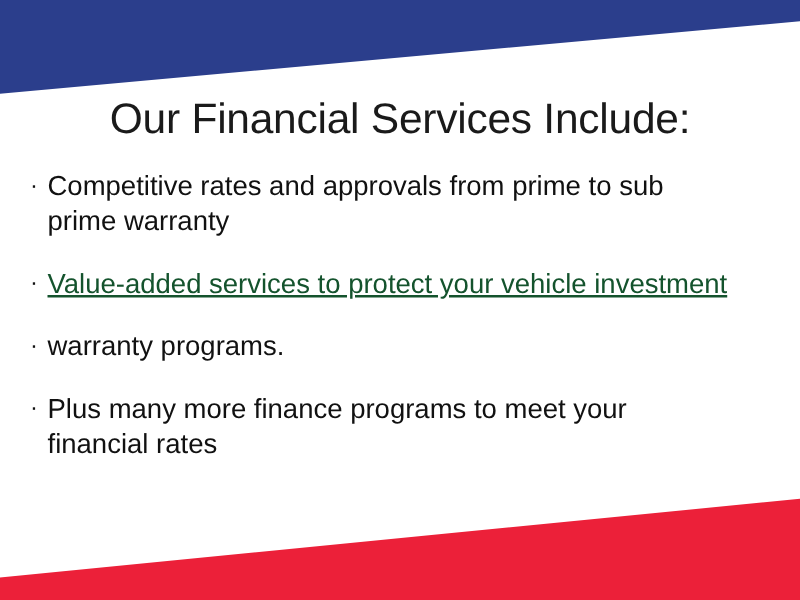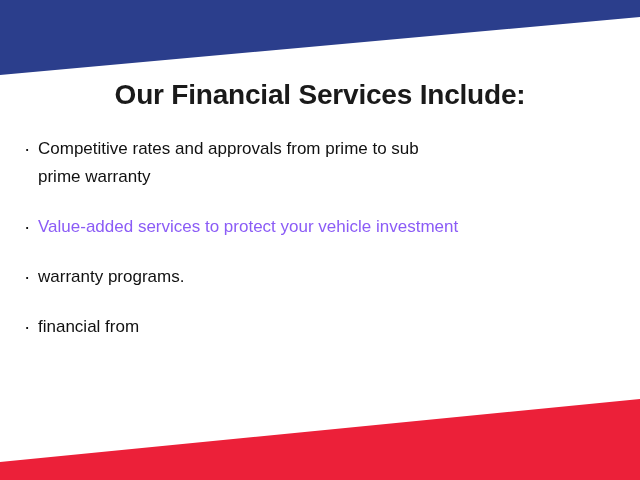--- a/index.html
+++ b/index.html
@@ -43,23 +43,23 @@
     width: 640px;
   }
 
   
   #title {
     position: absolute;
     top: 78px;
     left: 0;
     width: 640px;
     text-align: center;
-    font-size: 28px;
+    font-size: 34px;
     line-height: 34px;
-    font-weight: 700;
+    font-weight: 400;
     letter-spacing: -0.2px;
     color: #1a1a1a;
     white-space: nowrap;
   }
 
   
   #bullets {
     position: absolute;
     top: 135px;
     left: 24px;
@@ -76,21 +76,21 @@
   .bullet-marker {
     flex: 0 0 auto;
     width: 14px;
     font-size: 19px;
     line-height: 28px;
     color: #111111;
     text-align: left;
   }
   .bullet-text {
     flex: 1 1 auto;
-    font-size: 17px;
+    font-size: 22px;
     line-height: 28px;
     color: #111111;
     max-width: 578px;
   }
   .bullet-text .l2 {
     display: block;
   }
 </style>
 </head>
 <body>
@@ -116,34 +116,35 @@
     <div class="bullet">
       <span class="bullet-marker" style="color: rgb(17, 17, 17);">·</span>
       <span class="bullet-text" style="color: rgb(17, 17, 17);">
         <span class="l1">Competitive rates and approvals from prime to sub</span>
         <span class="l2">prime warranty</span>
       </span>
     </div>
 
     <div class="bullet">
       <span class="bullet-marker" style="color: rgb(17, 17, 17);">·</span>
-      <span class="bullet-text" style="color: #8b5cf6;">
+      <span class="bullet-text" style="color: #14532d; text-decoration: underline;">
         <span class="l1">Value-added services to protect your vehicle investment</span>
       </span>
     </div>
 
     <div class="bullet">
       <span class="bullet-marker" style="color: rgb(17, 17, 17);">·</span>
       <span class="bullet-text" style="color: rgb(17, 17, 17);">
         <span class="l2">warranty programs.</span>
       </span>
     </div>
 
     <div class="bullet">
       <span class="bullet-marker" style="color: rgb(17, 17, 17);">·</span>
       <span class="bullet-text" style="color: rgb(17, 17, 17);">
-        <span class="l2">financial from</span>
+        <span class="l1">Plus many more finance programs to meet your</span>
+        <span class="l2">financial rates</span>
       </span>
     </div>
 
   </div>
 
 </div>
 
 </body></html>

